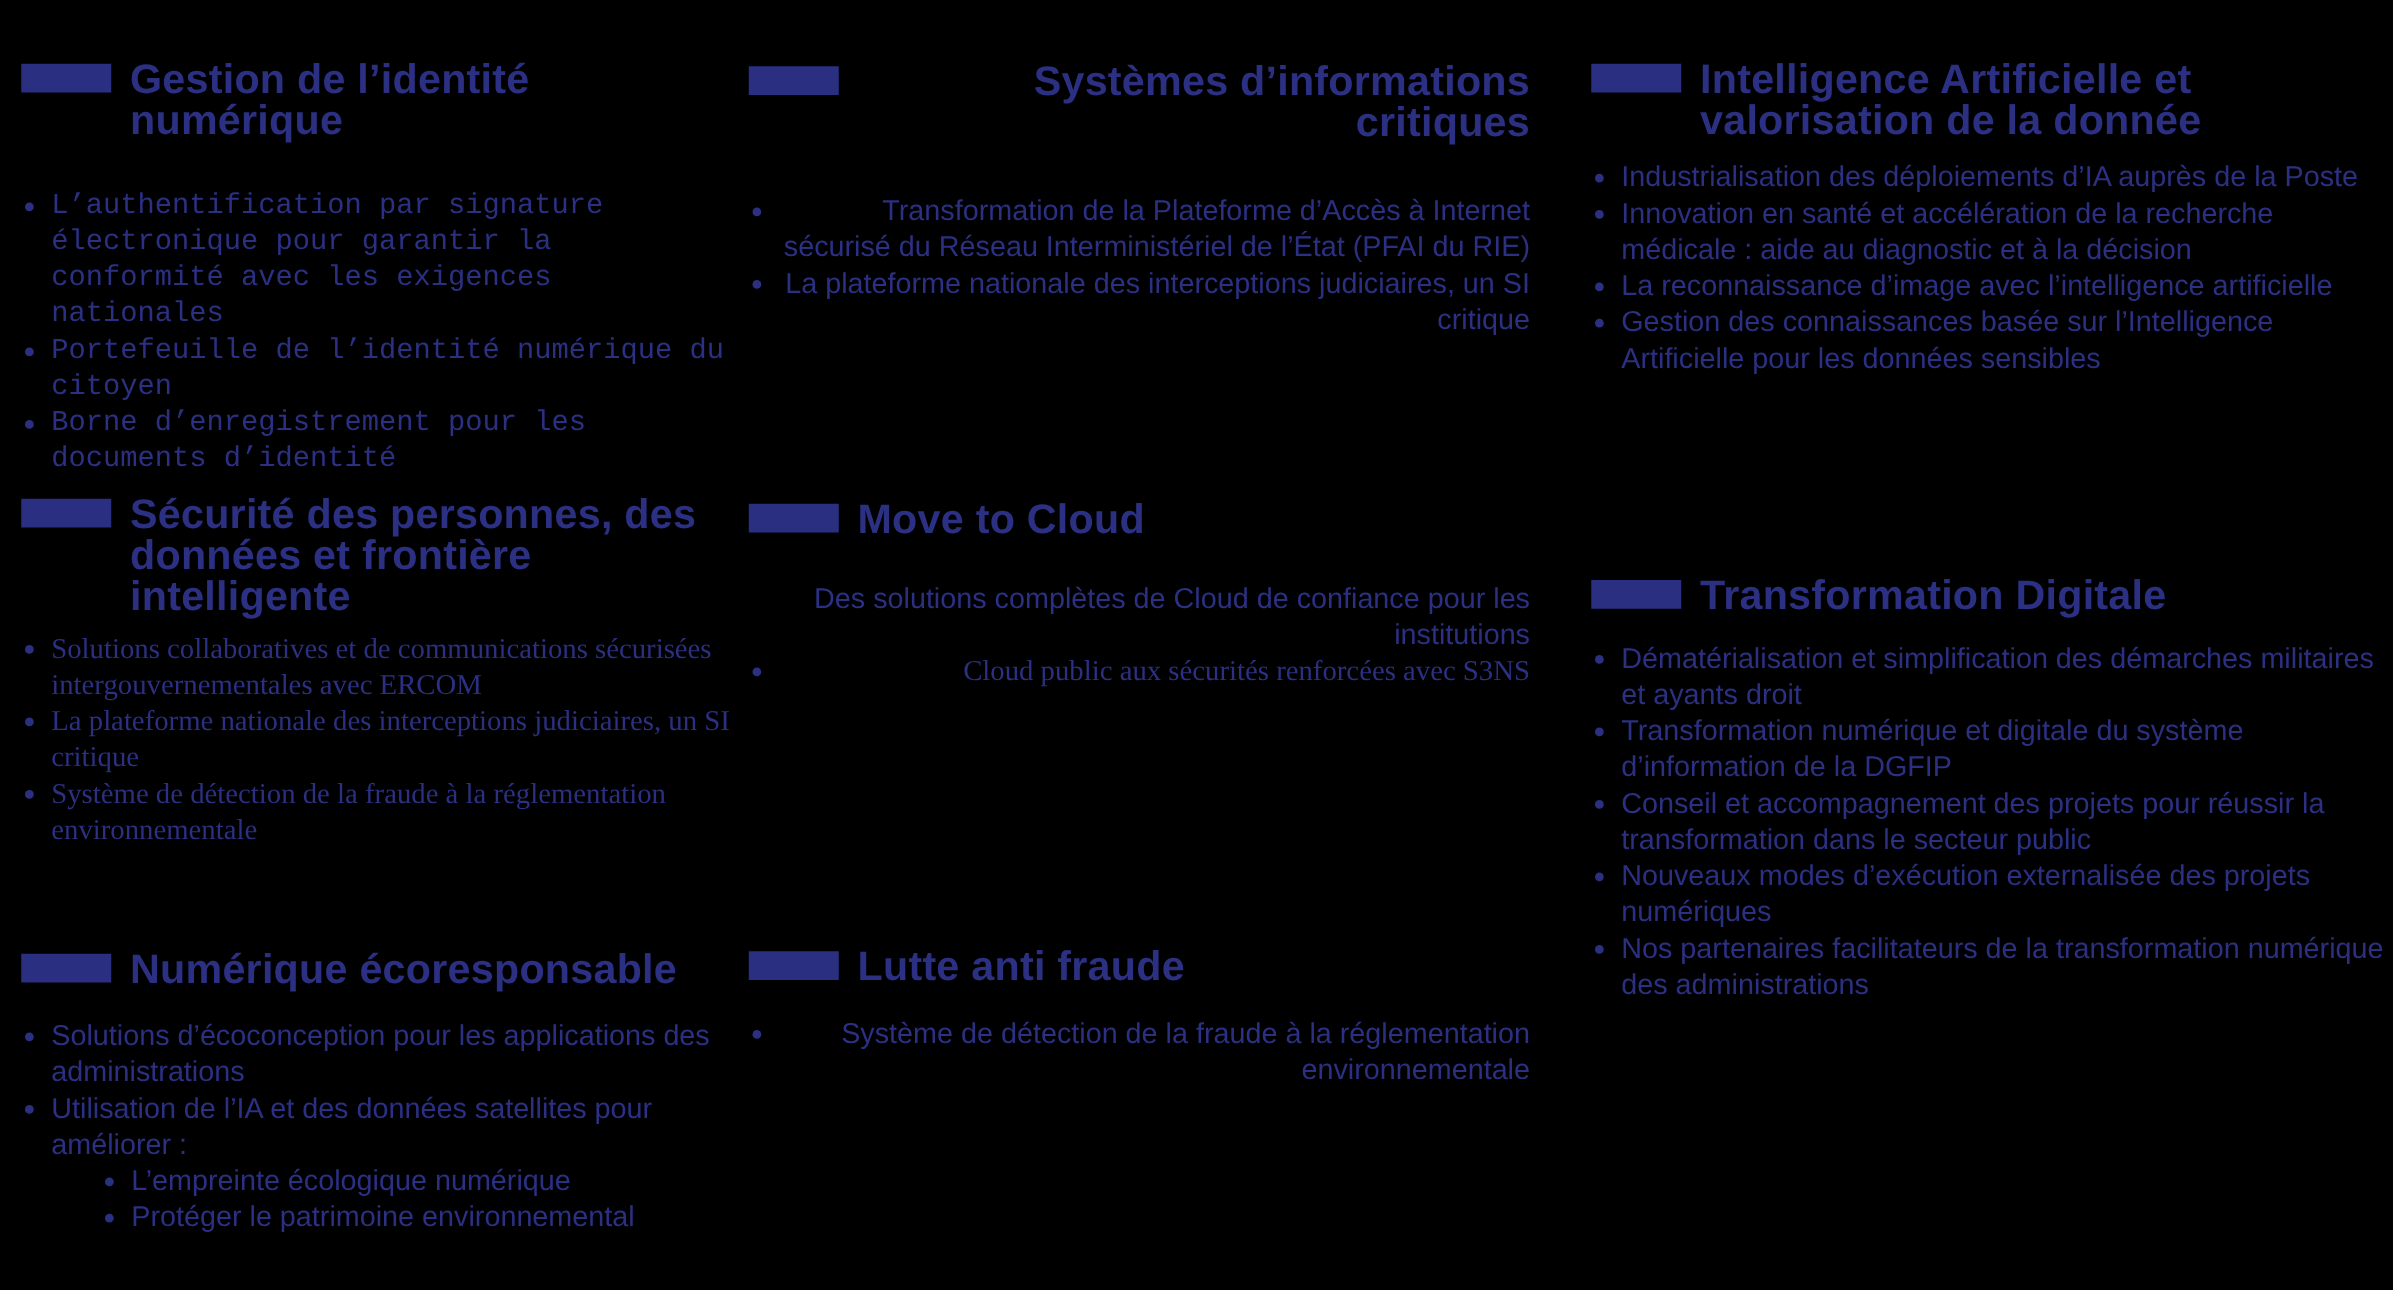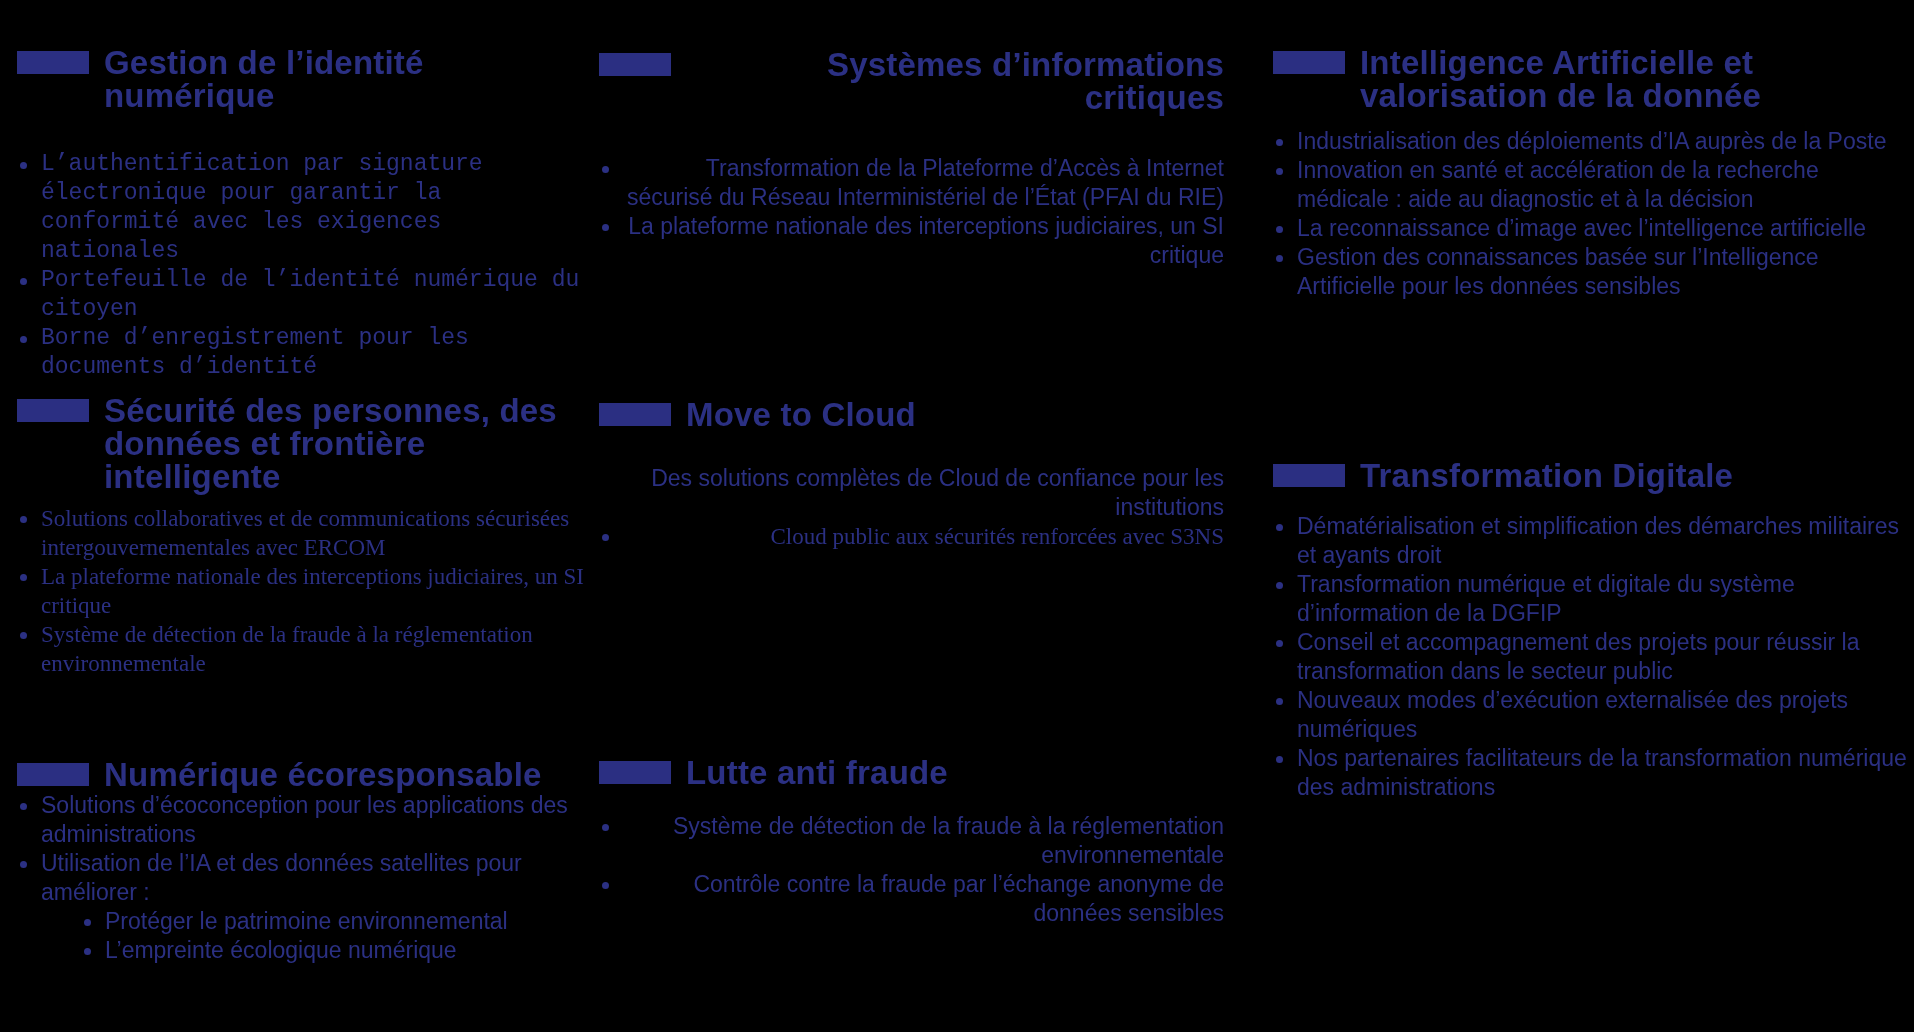--- a/index.html
+++ b/index.html
@@ -49,21 +49,21 @@
     font-size: 23px;
     line-height: 29px;
     color: #2b3083;
   }
   .intro { display: block; margin: 0 0 0 6px; }
   .sub { list-style: none; margin: 0 0 0 40px; padding: 0; }
 
   
   #c1A .blist { margin-top: 38px; font-family: Liberation Mono, monospace; }
   #c1B .blist { margin-top: 11px; font-family: Liberation Serif, serif; }
-  #c1C .blist { }
+  #c1C .blist { margin-top: 23px; }
   #c2A .blist { margin-top: 40px; }
   #c2B .intro { margin-top: 33px; }
   #c2B .blist { margin-top: 0; font-family: Liberation Serif, serif;  }
   #c2C .blist { margin-top: 23px; }
   #c3A .blist { margin-top: 15px; }
   #c3B .blist { margin-top: 20px; }
 
   #c1A { top: 46px; }  #c1B { top: 394px; } #c1C { top: 758px; }
   #c2A { top: 48px; }  #c2B { top: 398px; } #c2C { top: 756px; }
   #c3A { top: 46px; }  #c3B { top: 459px; }
@@ -136,25 +136,25 @@
           <span class="dot"></span>
           <div class="li-body"><span class="li-text">Solutions d’écoconception pour les applications des administrations</span></div>
         </li>
         <li class="li">
           <span class="dot"></span>
           <div class="li-body">
             <span class="li-text">Utilisation de l’IA et des données satellites pour améliorer :</span>
             <ul class="sub">
               <li class="li">
                 <span class="dot"></span>
-                <div class="li-body"><span class="li-text">Protéger le patrimoine environnemental</span></div>
+                <div class="li-body"><span class="li-text">L’empreinte écologique numérique</span></div>
               </li>
               <li class="li">
                 <span class="dot"></span>
-                <div class="li-body"><span class="li-text">L’empreinte écologique numérique</span></div>
+                <div class="li-body"><span class="li-text">Protéger le patrimoine environnemental</span></div>
               </li>
             </ul>
           </div>
         </li>
       </ul>
     </section>
 
   </div>
 
   <div class="col" id="col2">
@@ -202,24 +202,20 @@
         <h2 class="title">
           <span class="tline">Lutte anti fraude</span>
           <span class="tline"></span>
         </h2>
       </div>
       <ul class="blist">
         <li class="li">
           <span class="dot"></span>
           <div class="li-body"><span class="li-text">Système de détection de la fraude à la réglementation environnementale</span></div>
         </li>
-        <li class="li">
-          <span class="dot"></span>
-          <div class="li-body"><span class="li-text">Contrôle contre la fraude par l’échange anonyme de données sensibles</span></div>
-        </li>
       </ul>
     </section>
 
   </div>
 
   <div class="col" id="col3">
 
     <section class="sec" id="c3A">
       <div class="hd">
         <span class="rect"></span>

